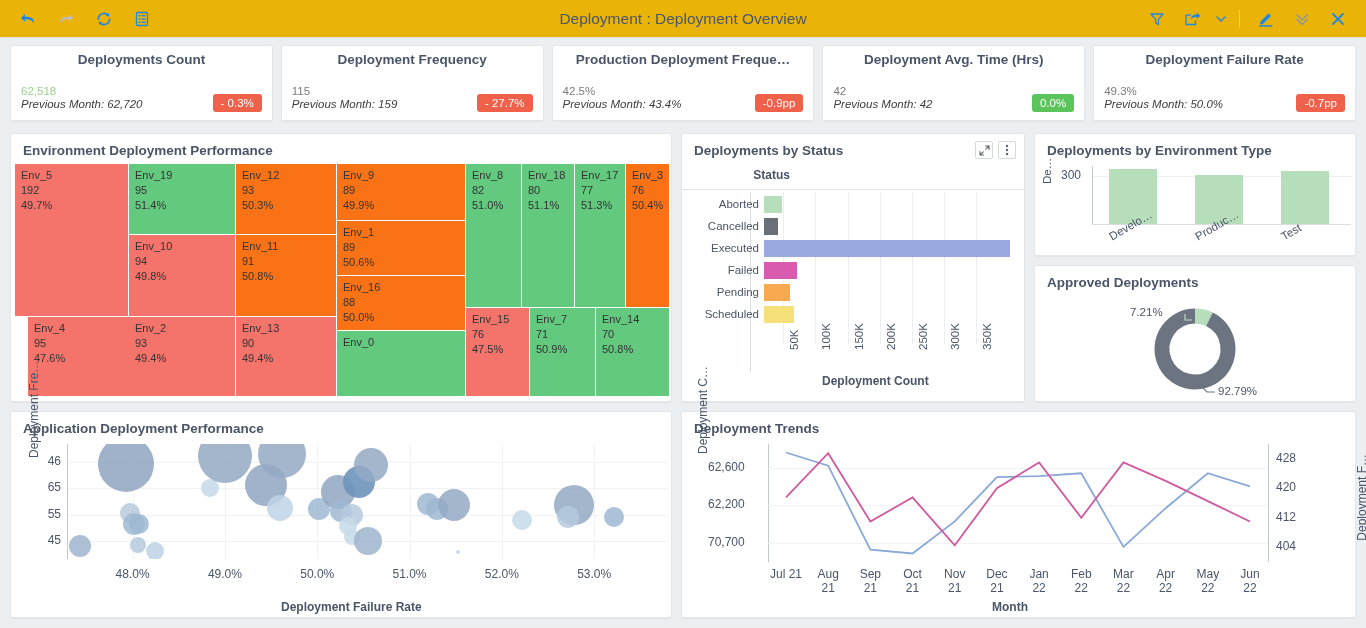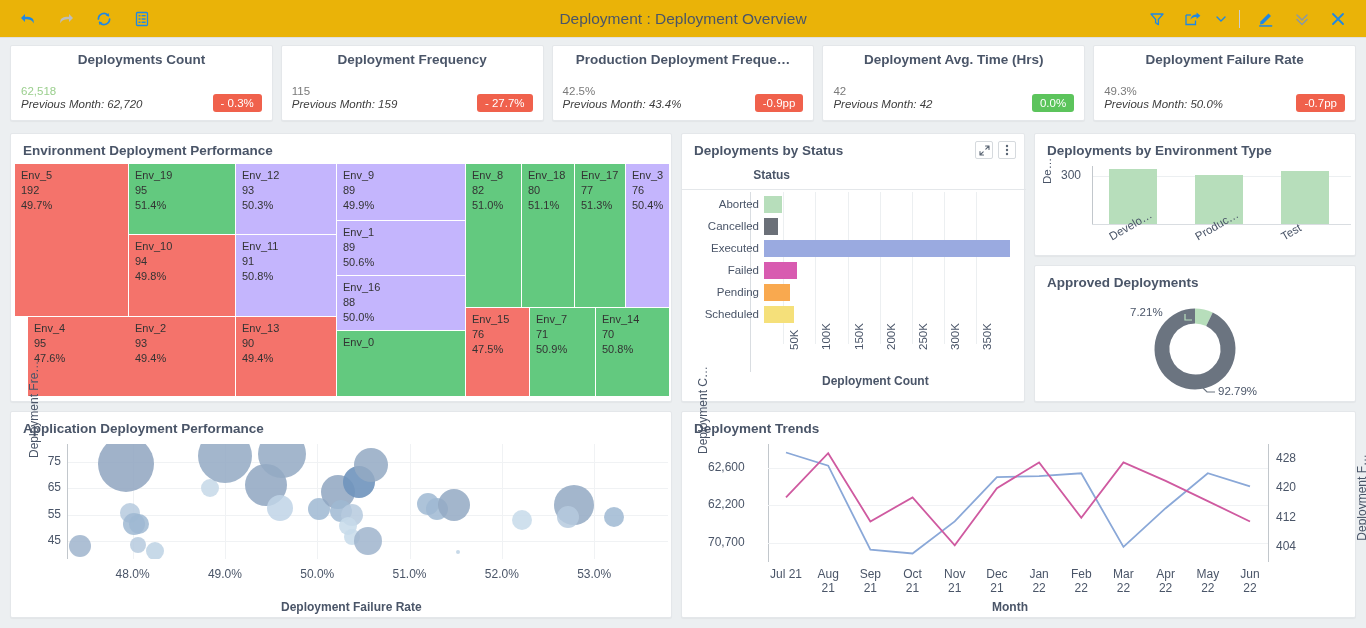--- a/index.html
+++ b/index.html
@@ -80,21 +80,21 @@
   #p-bubble  { left: 10px; top: 411px; width: 662px; height: 207px; }
   #p-trends  { left: 681px; top: 411px; width: 675px; height: 207px; }
 
   
   .treemap { position: absolute; left: 4px; top: 30px; width: 654px; height: 232px; }
   .tile { position: absolute; padding: 4px 0 0 6px; overflow: hidden; cursor: pointer; }
   .tile span { display: block; font-size: 11px; color: #333; line-height: 1.38; white-space: nowrap; }
   .tile .tname { font-weight: normal; }
   .t-red { background: #f4736b; }
   .t-green { background: #63c97f; }
-  .t-yellow { background: #c4b5fd; }
+  .t-yellow { background: #f97316; }
 
   
   .status-chart { position: absolute; left: 0; top: 30px; width: 344px; height: 238px; }
   .status-head {
     position: absolute; left: 0; top: 4px; width: 108px; text-align: right;
     font-size: 12px; font-weight: bold; color: #4a5568;
   }
   .status-headline { position: absolute; left: 0; top: 25px; width: 344px; height: 1px; background: #e4e7ea; }
   .status-vline { position: absolute; left: 68px; top: 0px; width: 1px; height: 180px; background: #d9dde1; }
   .srow { position: absolute; left: 0; height: 17px; margin-left: 13px; }
@@ -485,21 +485,21 @@
     <div class="bub-area" id="bub-area">
         <div class="bub-ylabel">Deployment Fre…</div>
         <div class="bub-axis-v"></div>
         <div class="bub-grid-h" style="top: 100.705px;"></div>
         <div class="bub-ytick" style="left: 26px; top: 92.7045px;">45</div>
         <div class="bub-grid-h" style="top: 74.5682px;"></div>
         <div class="bub-ytick" style="left: 26px; top: 66.5682px;">55</div>
         <div class="bub-grid-h" style="top: 48.4318px;"></div>
         <div class="bub-ytick" style="left: 26px; top: 40.4318px;">65</div>
         <div class="bub-grid-h" style="top: 22.2955px;"></div>
-        <div class="bub-ytick" style="left: 26px; top: 14.2955px;">75</div>
+        <div class="bub-ytick" style="left: 26px; top: 14.2955px;">46</div>
         <div class="bub-grid-v" style="left: 121.615px;"></div>
         <div class="bub-xtick" style="left: 97.6154px; width: 48px; top: 127px;">48.0%</div>
         <div class="bub-grid-v" style="left: 213.923px;"></div>
         <div class="bub-xtick" style="left: 189.923px; width: 48px; top: 127px;">49.0%</div>
         <div class="bub-grid-v" style="left: 306.231px;"></div>
         <div class="bub-xtick" style="left: 282.231px; width: 48px; top: 127px;">50.0%</div>
         <div class="bub-grid-v" style="left: 398.538px;"></div>
         <div class="bub-xtick" style="left: 374.538px; width: 48px; top: 127px;">51.0%</div>
         <div class="bub-grid-v" style="left: 490.846px;"></div>
         <div class="bub-xtick" style="left: 466.846px; width: 48px; top: 127px;">52.0%</div>

